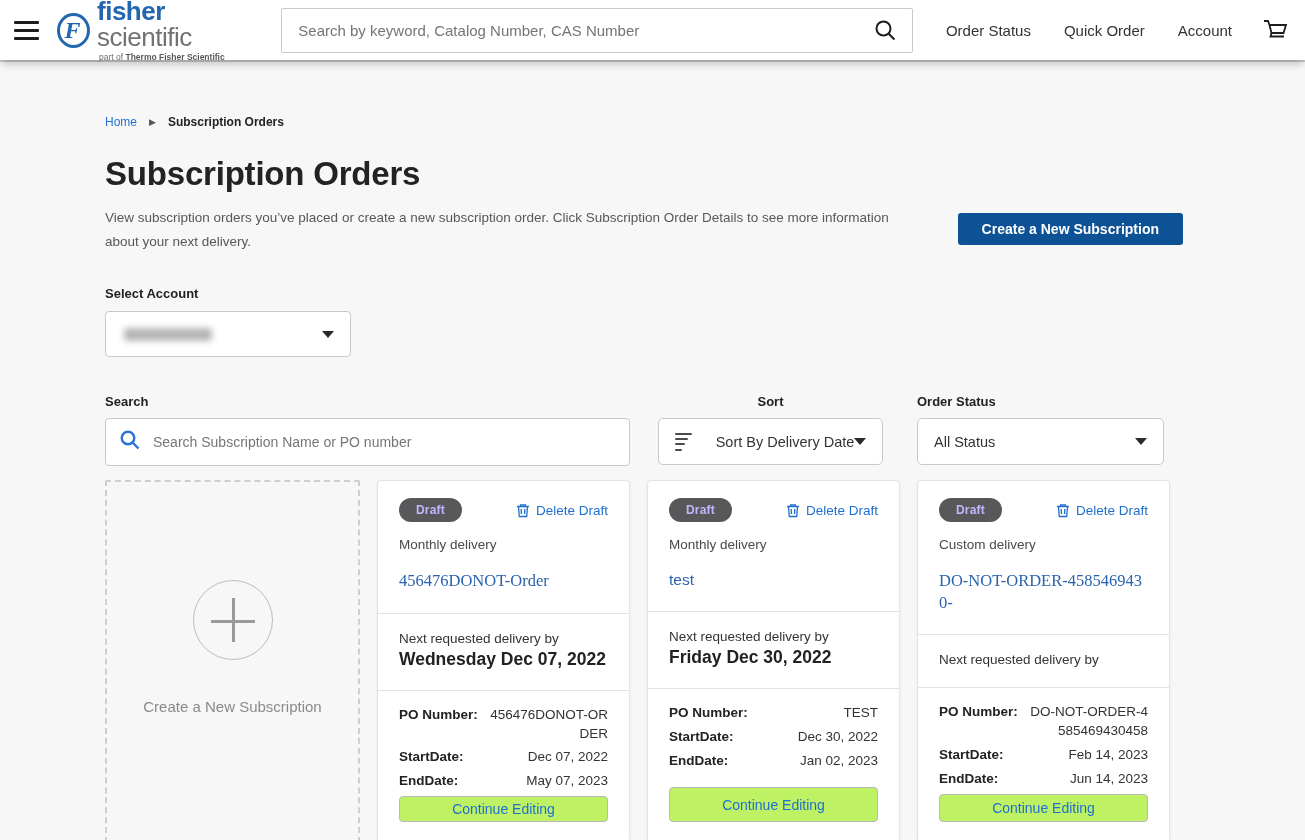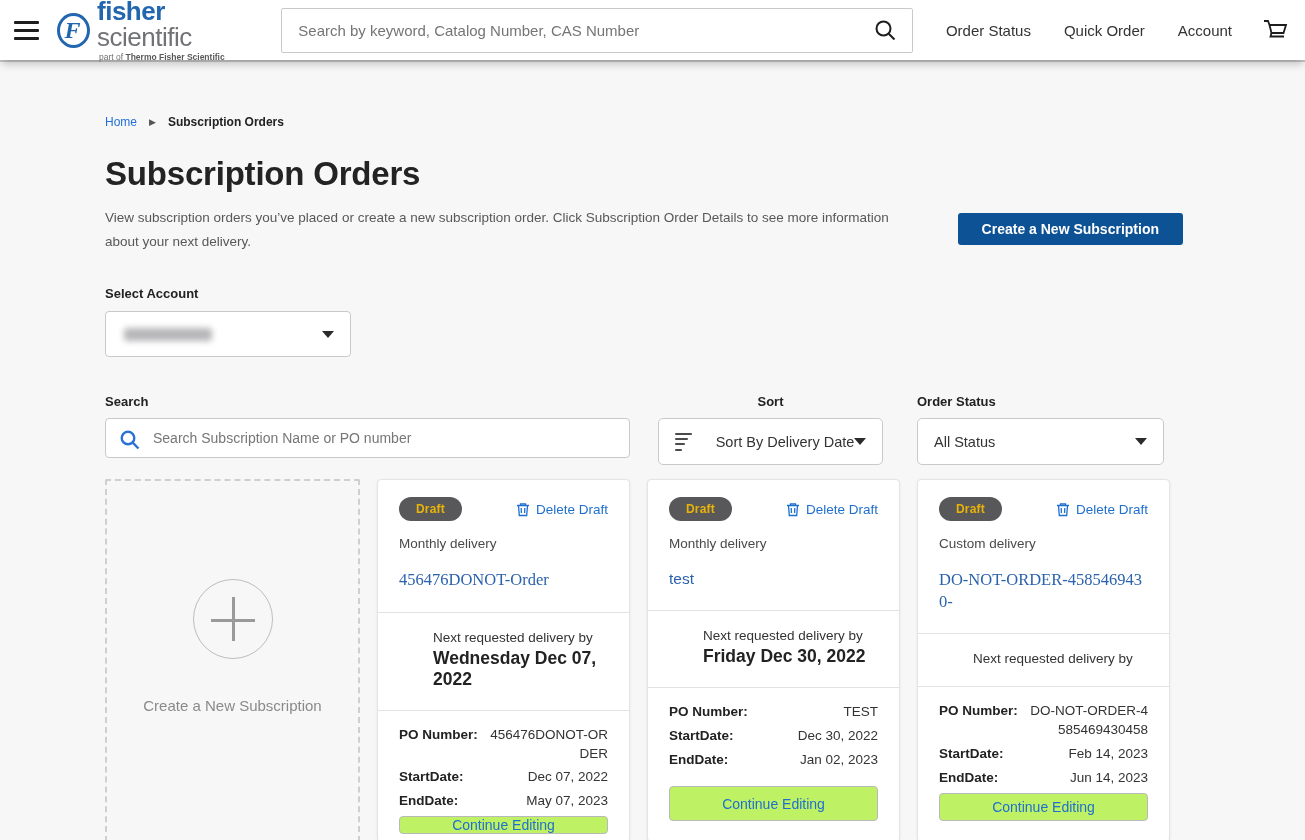--- a/index.html
+++ b/index.html
@@ -71,21 +71,21 @@
   .redacted { width:88px; height:13px; background:#8f8f93; border-radius:3px; filter:blur(3px); opacity:.65; }
   .caret { width:0; height:0; border-left:6px solid transparent; border-right:6px solid transparent; border-top:7px solid #2b2b2b; margin-left:auto; }
 
   .filters { margin-top:37px; display:flex; }
   .filter-col { display:flex; flex-direction:column; }
   .filter-col .field-label { margin-bottom:9px; }
   .search-col { width:525px; }
   .sort-col { width:245px; margin-left:18px;align-items:center; }
   .status-col { width:247px; margin-left:24px; }
 
-  .search-wrap { position:relative; height:40px; }
+  .search-wrap { position:relative; height:48px; }
   .search-wrap input {
     width:100%; height:100%; border:1px solid #c9c9c9; border-radius:4px; background:#fff;
     font-size:14px; color:#333; padding:0 14px 0 47px; outline:none;
     font-family:"Liberation Sans", sans-serif;
   }
   .search-wrap input::placeholder { color:#767676; }
   .search-glass { position:absolute; left:14px; top:11px; }
 
   .dd-box {
     height:47px; background:#fff; border:1px solid #c9c9c9; border-radius:5px;
@@ -111,33 +111,33 @@
   .plus-circle:after { width:3px; height:44px; left:38.5px; top:17px; }
   .create-card-label { margin-top:38px; font-size:15px; color:#8a8a8a; }
 
   .card {
     width:253px; margin-left:17px; background:#fff; border:1px solid #e4e4e4; border-radius:4px;
     box-shadow:0 1px 3px rgba(0,0,0,.07); display:flex; flex-direction:column;
   }
   .card-top { padding:17px 21px 0 21px; }
   .card-head { display:flex; align-items:center; justify-content:space-between; }
   .badge {
-    background:#58585a; color:#eab308; font-size:12px; font-weight:bold;
+    background:#58585a; color:#c4b5fd; font-size:12px; font-weight:bold;
     padding:5px 17px; border-radius:12px; letter-spacing:.2px;
   }
   .delete-link { display:flex; align-items:center; color:#1f6fce; font-size:13.5px; cursor:pointer; }
   .delete-link svg { margin-right:6px; }
   .freq { margin-top:15px; font-size:13.5px; color:#4a4a4a; }
   .card-name {
     display:inline-block; margin-top:18px; margin-bottom:21px; font-size:15.5px; color:#2b62ad;
     text-decoration:none; cursor:pointer; word-break:break-all; line-height:1.3;
   }
   .serif { font-family:"Liberation Serif", serif; font-size:16.5px; }
   .hr { border-top:1px solid #e2e2e2; }
-  .card-next { padding:17px 21px 20px 21px;margin-left:34px; }
+  .card-next { padding:17px 21px 20px 21px; }
   .next-label { font-size:13.5px; color:#333; }
   .next-date { margin-top:3px; font-size:17.5px; font-weight:bold; color:#222; }
   .card-details { padding:15px 21px 0 21px; }
   .detail-row { display:flex; justify-content:space-between; margin-bottom:5px; line-height:1.4; }
   .detail-label { font-size:13.5px; font-weight:bold; color:#222; white-space:nowrap; }
   .detail-value { font-size:13.5px; color:#333; text-align:right; max-width:122px; word-break:break-all; }
   .secondary-btn {
     margin:auto 21px 20px 21px; height:35px; background:#bef264; border:1px solid #b9b9b9; border-radius:4px;
     color:#1f6fce; font-size:14px; font-weight:normal; cursor:pointer; font-family:"Liberation Sans", sans-serif;
   }

